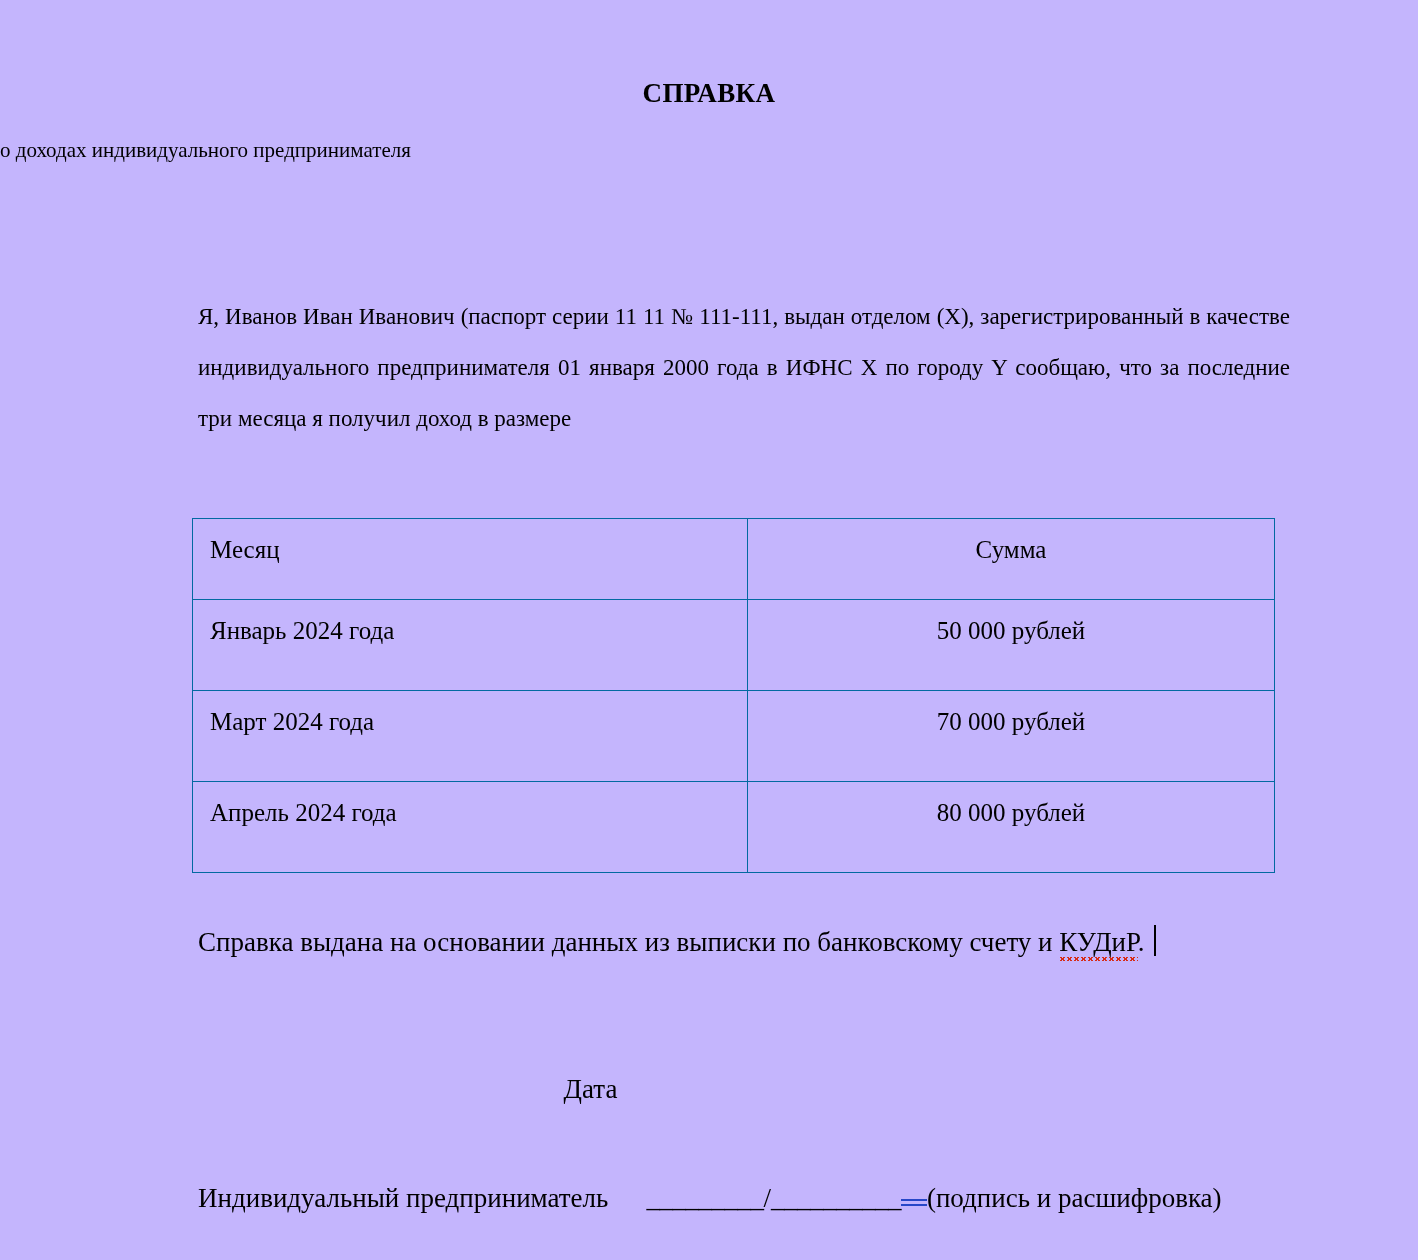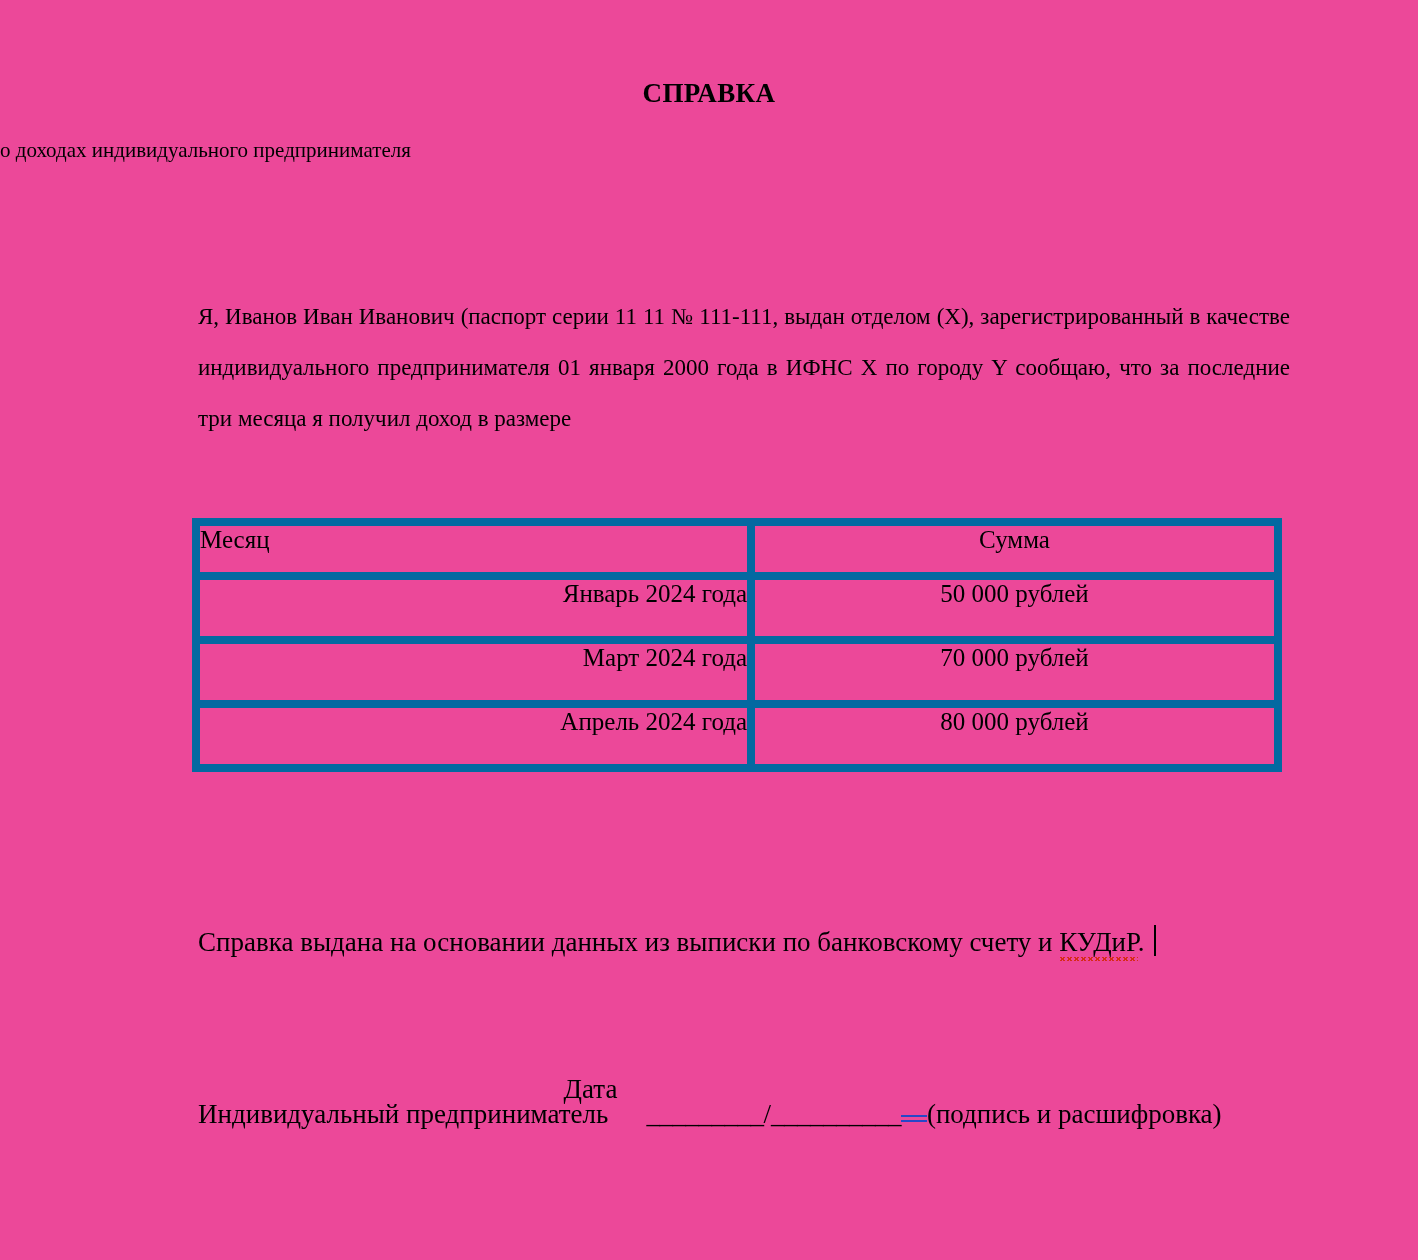--- a/index.html
+++ b/index.html
@@ -14,21 +14,21 @@
     position: relative;
     font-family: "Liberation Serif", "DejaVu Serif", serif;
     color: #000000;
     overflow: hidden;
   }
 
   .page {
     position: relative;
     width: 1418px;
     height: 1260px;
-    background: #ec4899;
+    background: #c4b5fd;
   }
 
   
   .doc-title {
     position: absolute;
     left: 0;
     top: 78px;
     width: 1418px;
     text-align: center;
     font-weight: bold;
@@ -64,42 +64,42 @@
     position: absolute;
     left: 192px;
     top: 518px;
     width: 1082px;
     border-collapse: collapse;
     table-layout: fixed;
     font-size: 25px;
   }
   .income-table td,
   .income-table th {
-    border: 8px solid #0369a1;
-    padding: 0;
+    border: 1px solid #0369a1;
+    padding: 17px;
     vertical-align: top;
     font-weight: normal;
   }
   .income-table col.col-month { width: 555px; }
   .income-table col.col-amount { width: 527px; }
 
   .th-month {
     height: 46px;
     text-align: left;
     padding-left: 18px;
     padding-top: 6px;
   }
   .th-amount {
     height: 46px;
     text-align: center;
     padding-top: 6px;
   }
   .td-month {
     height: 56px;
-    text-align: right;
+    text-align: left;
     padding-left: 2px;
     padding-top: 6px;
   }
   .td-amount {
     height: 56px;
     text-align: center;
     padding-top: 6px;
     margin-left: 12px;
   }
 
@@ -141,21 +141,21 @@
     width: 1181px;
     text-align: center;
     font-size: 27px;
     margin-top: 44px;
   }
 
   
   .sign-line {
     position: absolute;
     left: 198px;
-    top: 1096px;
+    top: 1180px;
     width: 1140px;
     font-size: 27px;
     white-space: nowrap;
   }
   .sign-gap { display: inline-block; width: 38px; }
   .sign-rule-a { letter-spacing: -0.5px; }
   .sign-rule-b { letter-spacing: -0.5px; }
   .grammar-mark {
     position: relative;
     display: inline-block;

